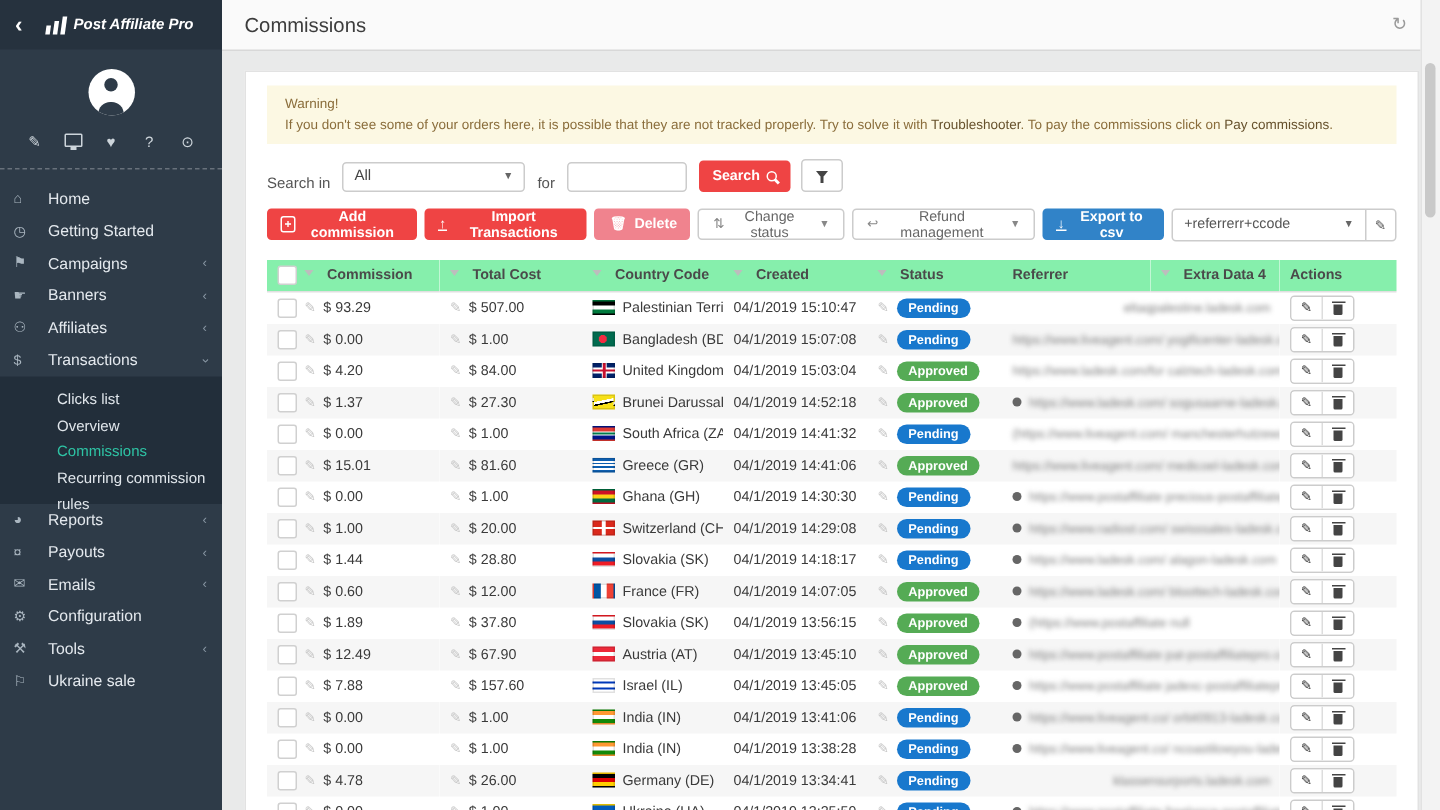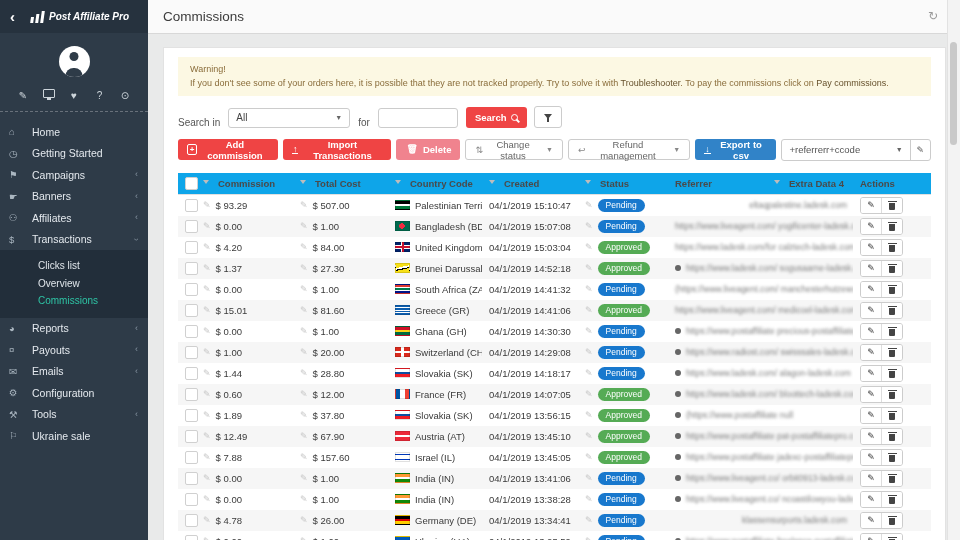--- a/index.html
+++ b/index.html
@@ -70,21 +70,21 @@
   .plus-box{display:inline-flex;align-items:center;justify-content:center;width:9px;height:9px;border:1px solid #fff;border-radius:2px;font-size:8px;line-height:1}
   .tray{border-bottom:1.5px solid #fff;line-height:8px;padding:0 1px;font-size:9px}
   .icon-gray{color:#888;font-size:9px}
   .caret-sm{color:#888;font-size:7px;margin-left:3px}
   .toolbar-right{margin-left:auto;display:flex;align-items:center;border:1px solid #ccc;border-radius:3px;background:#fff;height:20px;overflow:hidden}
   .preset{display:flex;align-items:center;justify-content:space-between;width:128px;padding:0 7px;font-size:9.5px;color:#555;cursor:pointer}
   .preset .caret{font-size:7px;color:#666}
   .preset-edit{width:22px;text-align:center;border-left:1px solid #ccc;line-height:20px;color:#555;font-size:9px;cursor:pointer}
   
   table{width:100%;border-collapse:collapse;table-layout:fixed;font-size:9.5px}
-  thead th{background:#0ea5e9;border-bottom:1px solid #e0e0e0;height:21px;text-align:left;font-weight:bold;color:#4a4a4a;padding:0 0 0 7px;white-space:nowrap;overflow:hidden}
+  thead th{background:#86efac;border-bottom:1px solid #e0e0e0;height:21px;text-align:left;font-weight:bold;color:#4a4a4a;padding:0 0 0 7px;white-space:nowrap;overflow:hidden}
   tbody tr:nth-child(even){background:#f6f6f6}
   tbody td{height:21px;padding:0 0 0 7px;white-space:nowrap;overflow:hidden;vertical-align:middle;color:#3a3a3a}
   .cellflex{display:flex;align-items:center;gap:5px;height:21px}
   .cb{width:11px;height:11px;border:1px solid #d0d0d0;border-radius:2px;background:#fff;display:inline-block;flex:none;cursor:pointer}
   .pencil-sm{color:#c5c5c5;font-size:9px;flex:none;cursor:pointer}
   .sort-caret{display:inline-block;width:0;height:0;border-left:3px solid transparent;border-right:3px solid transparent;border-top:4px solid #bdbdbd;margin-right:4px;position:relative;top:-1px}
   .flag{width:15px;height:10px;display:inline-block;flex:none;border:1px solid rgba(0,0,0,.12);box-sizing:border-box}
   .flag-ps{background:linear-gradient(180deg,#000 33%,#fff 33% 66%,#007a3d 66%)}
   .flag-bd{background:radial-gradient(circle at 45% 50%,#f42a41 0 33%,#006a4e 35%)}
   .flag-gb{background:linear-gradient(90deg,transparent 45%,#c8102e 45% 58%,transparent 58%),linear-gradient(180deg,transparent 38%,#c8102e 38% 62%,transparent 62%),linear-gradient(90deg,transparent 38%,#fff 38% 65%,transparent 65%),linear-gradient(180deg,transparent 28%,#fff 28% 72%,transparent 72%),#012169}
@@ -93,21 +93,21 @@
   .flag-gr{background:repeating-linear-gradient(180deg,#0d5eaf 0 1.2px,#fff 1.2px 2.4px)}
   .flag-gh{background:linear-gradient(180deg,#ce1126 33%,#fcd116 33% 66%,#006b3f 66%)}
   .flag-ch{background:linear-gradient(90deg,transparent 40%,#fff 40% 60%,transparent 60%),linear-gradient(180deg,transparent 38%,#fff 38% 62%,transparent 62%),#da291c}
   .flag-sk{background:linear-gradient(180deg,#fff 33%,#0b4ea2 33% 66%,#ee1c25 66%)}
   .flag-fr{background:linear-gradient(90deg,#0055a4 33%,#fff 33% 66%,#ef4135 66%)}
   .flag-at{background:linear-gradient(180deg,#ed2939 33%,#fff 33% 66%,#ed2939 66%)}
   .flag-il{background:linear-gradient(180deg,#fff 15%,#0038b8 15% 30%,#fff 30% 70%,#0038b8 70% 85%,#fff 85%)}
   .flag-in{background:linear-gradient(180deg,#ff9933 33%,#fff 33% 66%,#138808 66%)}
   .flag-de{background:linear-gradient(180deg,#000 33%,#dd0000 33% 66%,#ffce00 66%)}
   .flag-ua{background:linear-gradient(180deg,#005bbb 50%,#ffd500 50%)}
-  .pill{display:inline-block;min-width:30px;padding:2.5px 8px;border-radius:9px;color:#fff;font-size:8.5px;font-weight:normal;line-height:1}
+  .pill{display:inline-block;min-width:30px;padding:2.5px 8px;border-radius:9px;color:#fff;font-size:8.5px;font-weight:bold;line-height:1}
   .pill-pending{background:#1878cd}
   .pill-approved{background:#55ab55}
   .refcell .blur{filter:blur(1.7px);color:#7d7d7d;font-size:8.5px}
   .refcell.align-right .cellflex{justify-content:flex-end;padding-right:6px}
   .dot{width:6px;height:6px;border-radius:50%;background:#666;display:inline-block;flex:none}
   .act-group{display:inline-flex;border:1px solid #ccc;border-radius:3px;overflow:hidden;background:#fff}
   .act-btn{width:20px;height:15px;display:flex;align-items:center;justify-content:center;background:#fff;cursor:pointer}
   .act-btn + .act-btn{border-left:1px solid #ddd}
   .act-btn .pe{color:#333;font-size:9px}
   .trash{position:relative;width:6px;height:7px;background:#444;border-radius:0 0 1px 1px;display:inline-block;margin-top:2px}
@@ -168,20 +168,21 @@
       </div>
       <div class="menu-item">
         <span class="mi-icon">$</span>
         <span class="mi-label">Transactions</span>
         <span class="mi-chevron down">‹</span>
       </div>
       <div class="submenu">
         <div class="submenu-item">Clicks list</div>
         <div class="submenu-item">Overview</div>
         <div class="submenu-item active">Commissions</div>
+        <div class="submenu-item">Recurring commission rules</div>
       </div>
       <div class="menu-item">
         <span class="mi-icon">◕</span>
         <span class="mi-label">Reports</span>
         <span class="mi-chevron">‹</span>
       </div>
       <div class="menu-item">
         <span class="mi-icon">¤</span>
         <span class="mi-label">Payouts</span>
         <span class="mi-chevron">‹</span>

